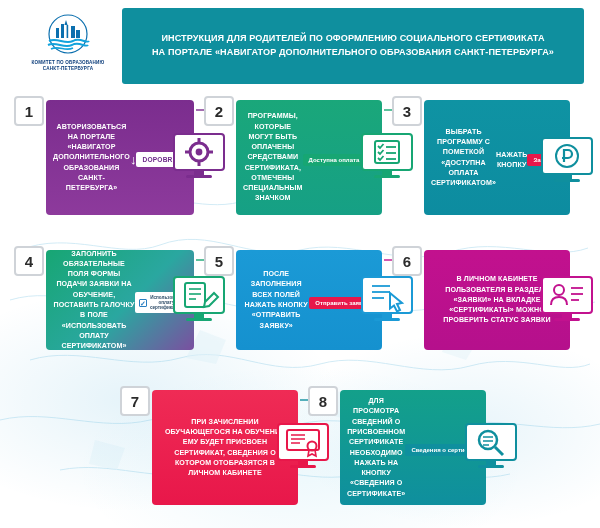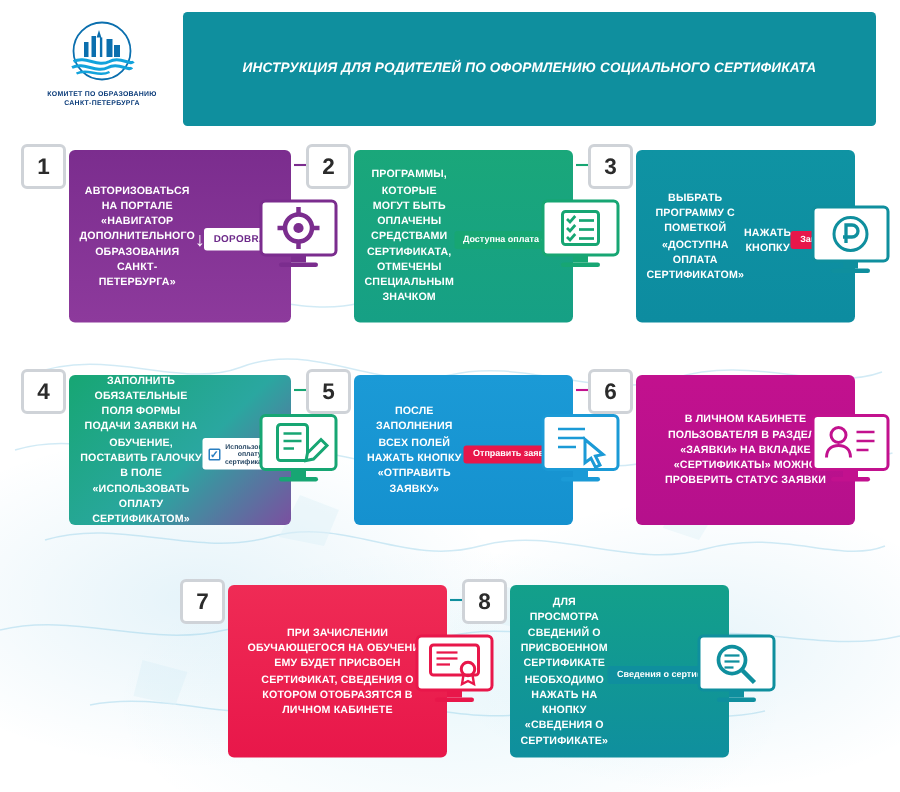--- a/index.html
+++ b/index.html
@@ -25,21 +25,20 @@
   
   .header { position:absolute; left:0; top:8px; width:600px; height:78px; }
   .logo { position:absolute; left:16px; top:6px; width:104px; height:70px; text-align:center; }
   .logo-emblem { width:66px; height:44px; margin:0 auto; position:relative; }
   .logo-text { font-size:4.6px; line-height:1.35; color:#0b3c7a; font-weight:bold; letter-spacing:.2px; margin-top:2px; }
   .title-box {
     position:absolute; left:122px; top:0; width:462px; height:76px;
     background:#0f8f9e; border-radius:3px; color:#ffffff;
     display:flex; flex-direction:column; align-items:center; justify-content:center;
     padding:4px 10px;
-    font-style:italic;
   }
   .title-line { font-size:9.1px; font-weight:bold; line-height:1.5; text-align:center; letter-spacing:.1px; }
 
   
   .num {
     position:absolute; width:30px; height:30px; border-radius:4px;
     background:#ffffff; border:2px solid #cfd3d8;
     display:flex; align-items:center; justify-content:center;
     font-size:15px; font-weight:bold; color:#2b2b2b; z-index:4;
   }
@@ -118,20 +117,21 @@
         </svg>
       </div>
       <div class="logo-text">
         <div>КОМИТЕТ ПО ОБРАЗОВАНИЮ</div>
         <div>САНКТ-ПЕТЕРБУРГА</div>
       </div>
     </div>
 
     <div class="title-box">
       <div class="title-line">ИНСТРУКЦИЯ ДЛЯ РОДИТЕЛЕЙ ПО ОФОРМЛЕНИЮ СОЦИАЛЬНОГО СЕРТИФИКАТА</div>
+      <div class="title-line">НА ПОРТАЛЕ «НАВИГАТОР ДОПОЛНИТЕЛЬНОГО ОБРАЗОВАНИЯ САНКТ-ПЕТЕРБУРГА»</div>
     </div>
   </div>
 
   <div class="num" style="left:14px; top:96px;">
     <span>1</span>
   </div>
 
   <div class="card" style="left:46px; top:100px; width:148px; height:115px; background:linear-gradient(180deg,#7b2d8e,#8d3a9c);">
     <div class="txt">
       <p>АВТОРИЗОВАТЬСЯ НА ПОРТАЛЕ «НАВИГАТОР ДОПОЛНИТЕЛЬНОГО ОБРАЗОВАНИЯ САНКТ-ПЕТЕРБУРГА»</p>

